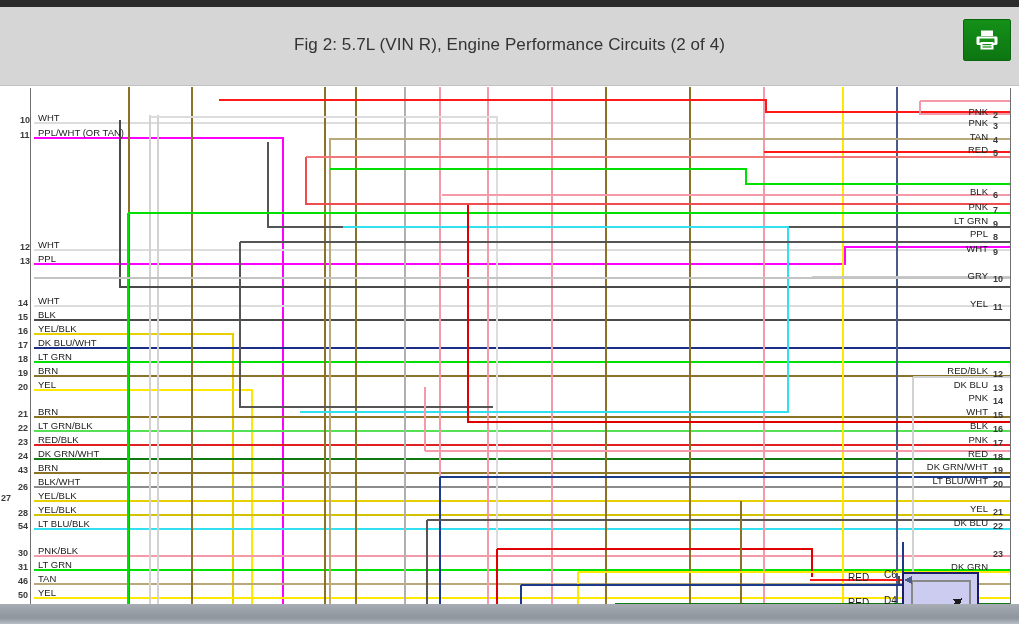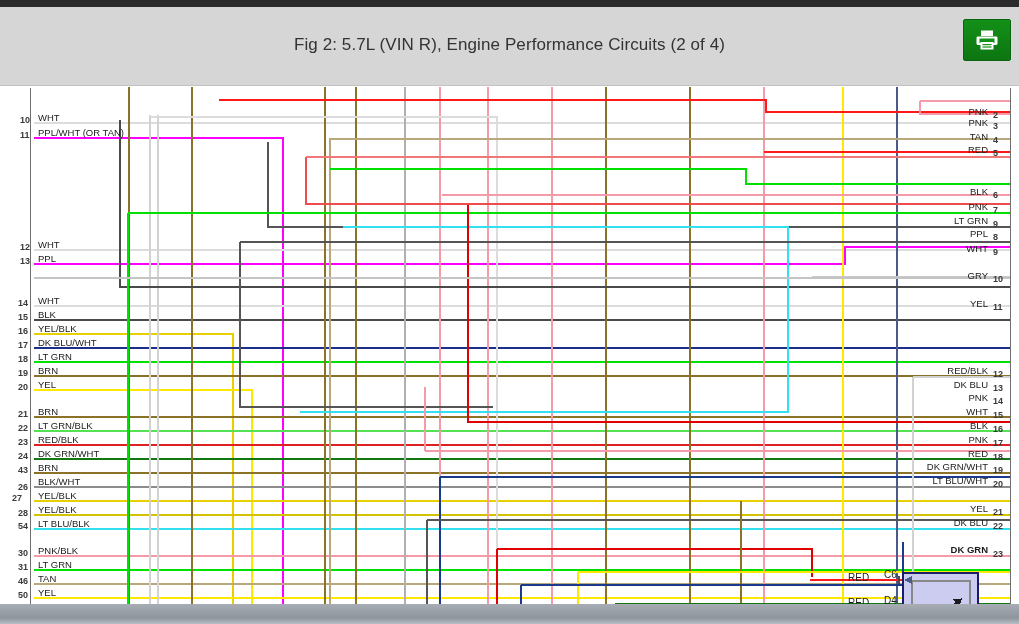--- a/index.html
+++ b/index.html
@@ -316,21 +316,21 @@
 
     <span class="num" style="left:18px; top:365px;">24</span>
     <span class="lbl" style="left:38px; top:362px;">DK GRN/WHT</span>
 
     <span class="num" style="left:18px; top:379px;">43</span>
     <span class="lbl" style="left:38px; top:376px;">BRN</span>
 
     <span class="num" style="left:18px; top:396px;">26</span>
     <span class="lbl" style="left:38px; top:390px;">BLK/WHT</span>
 
-    <span class="num" style="left:12px; top:407px;">27</span>
+    <span class="num" style="left:1px; top:407px;">27</span>
     <span class="lbl" style="left:38px; top:404px;">YEL/BLK</span>
 
     <span class="num" style="left:18px; top:422px;">28</span>
     <span class="lbl" style="left:38px; top:418px;">YEL/BLK</span>
 
     <span class="num" style="left:18px; top:435px;">54</span>
     <span class="lbl" style="left:38px; top:432px;">LT BLU/BLK</span>
 
     <span class="num" style="left:18px; top:462px;">30</span>
     <span class="lbl" style="left:38px; top:459px;">PNK/BLK</span>
@@ -408,21 +408,21 @@
 
     <span class="lbl right" style="left:908px; width:80px; top:389px;">LT BLU/WHT</span>
     <span class="num" style="left:993px; top:393px;">20</span>
 
     <span class="lbl right" style="left:930px; width:58px; top:417px;">YEL</span>
     <span class="num" style="left:993px; top:421px;">21</span>
 
     <span class="lbl right" style="left:920px; width:68px; top:431px;">DK BLU</span>
     <span class="num" style="left:993px; top:435px;">22</span>
 
-    <span class="lbl right" style="left:920px; width:68px; top:458px;font-weight:bold;">DK GRN</span>
+    <span class="lbl right" style="left:920px; width:68px; top:475px;">DK GRN</span>
     <span class="num" style="left:993px; top:463px;">23</span>
   </div>
 
   <div>
     <span class="pinlbl" style="left:848px; top:485px;">RED</span>
     <span class="pinlbl" style="left:884px; top:482px;">C6</span>
     <span class="pinlbl" style="left:848px; top:510px;">RED</span>
     <span class="pinlbl" style="left:884px; top:508px;">D4</span>
   </div>
 

